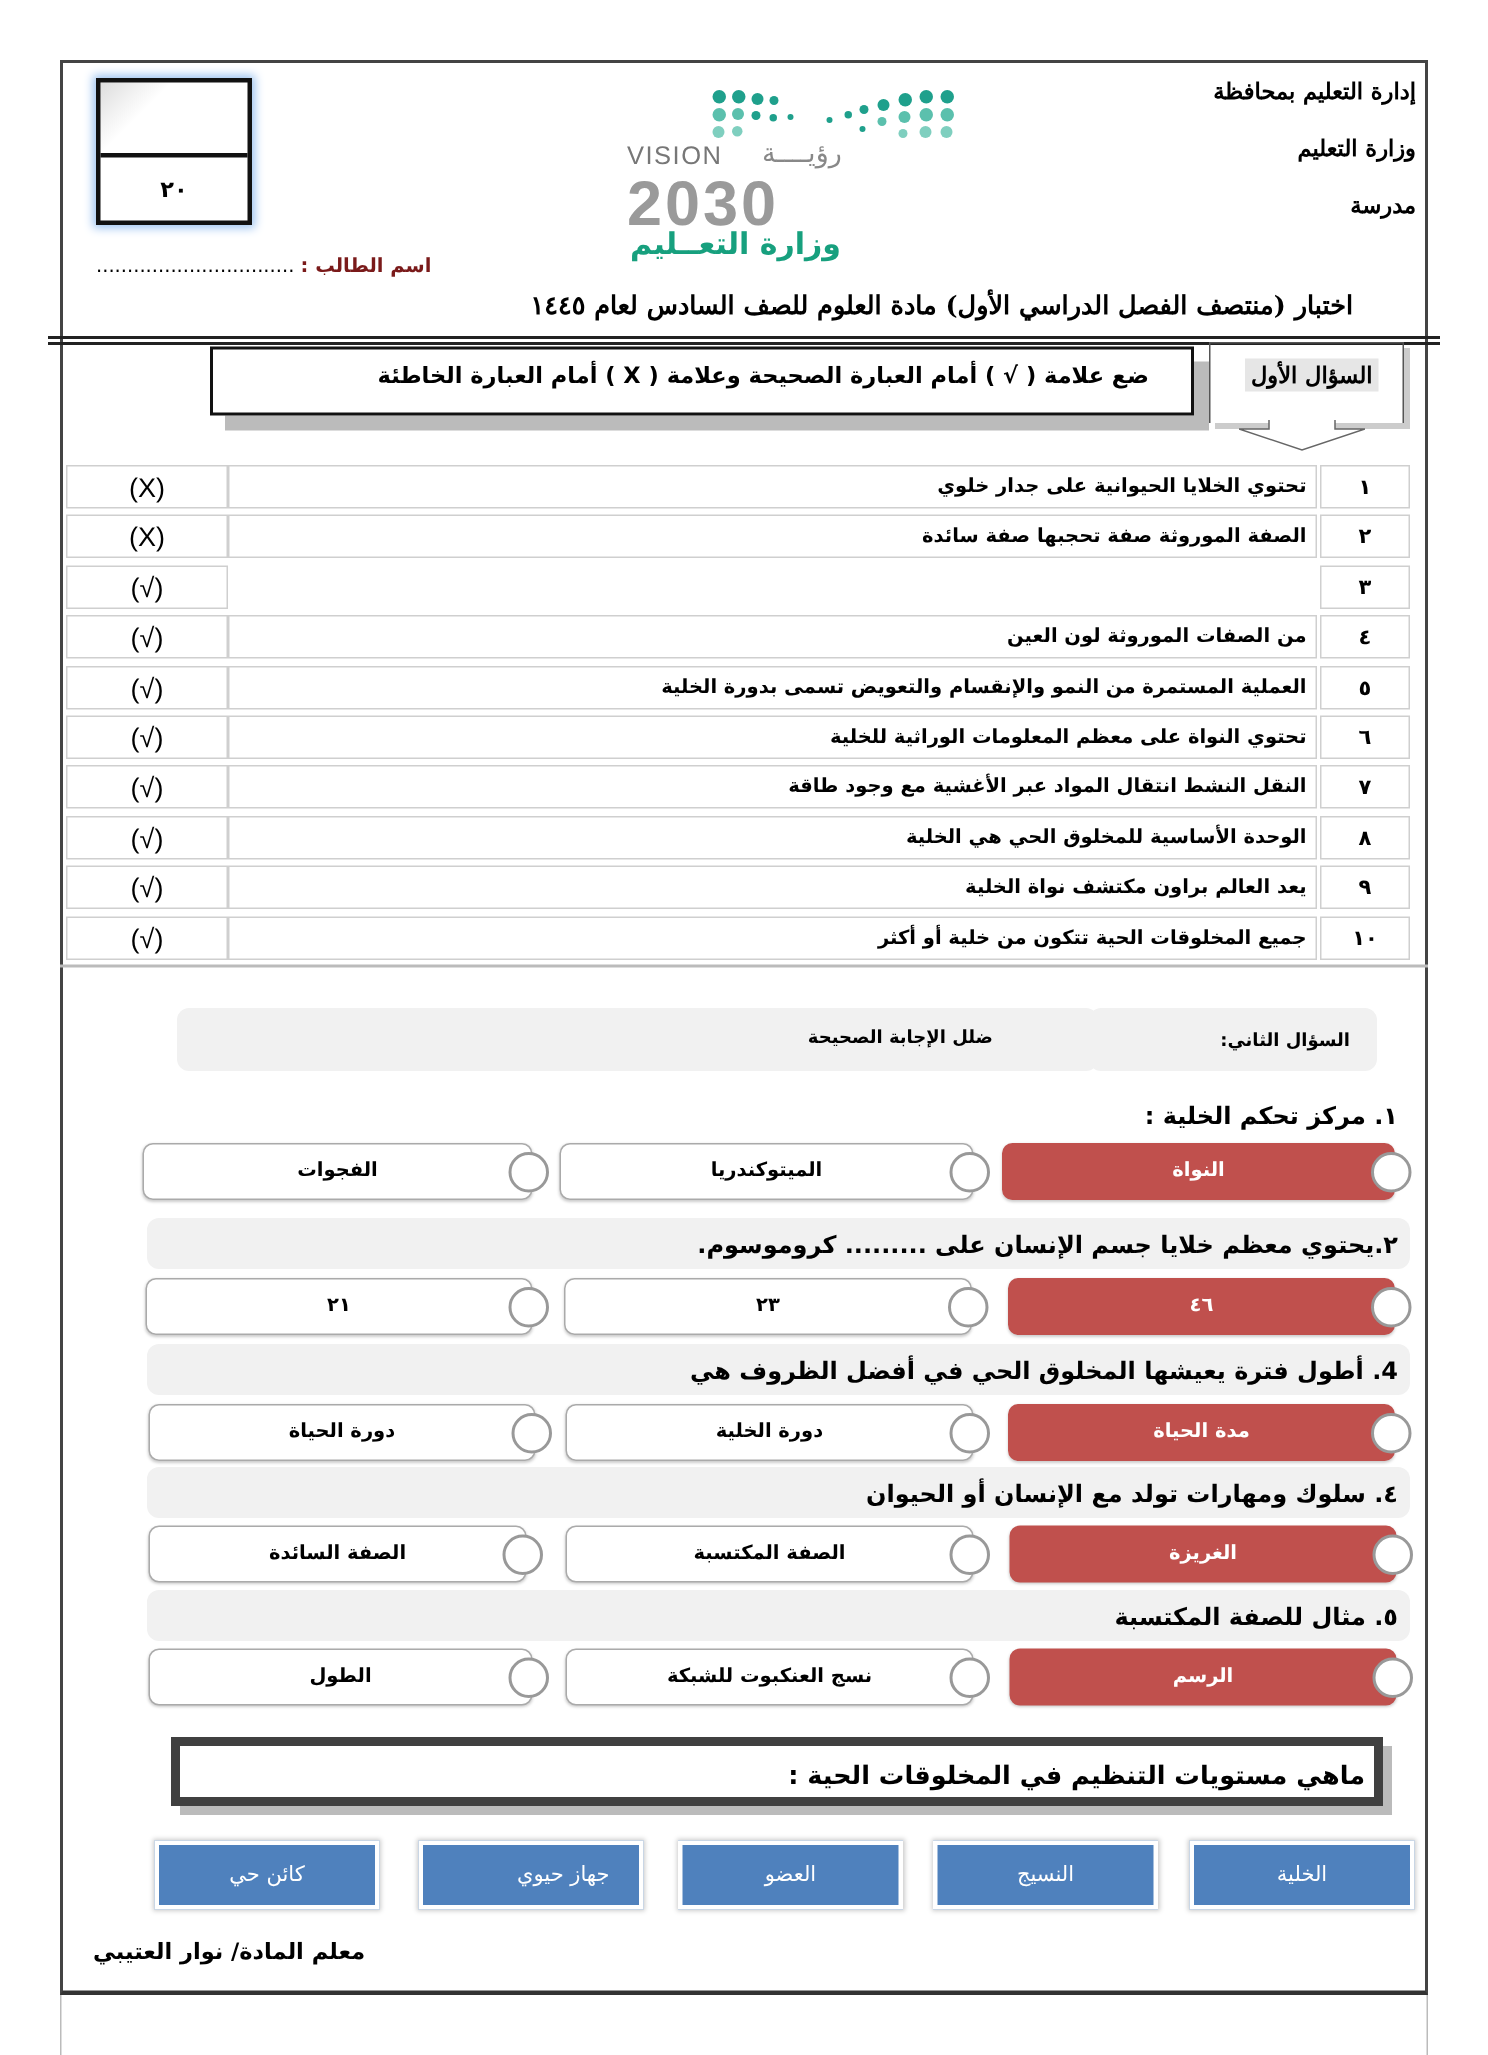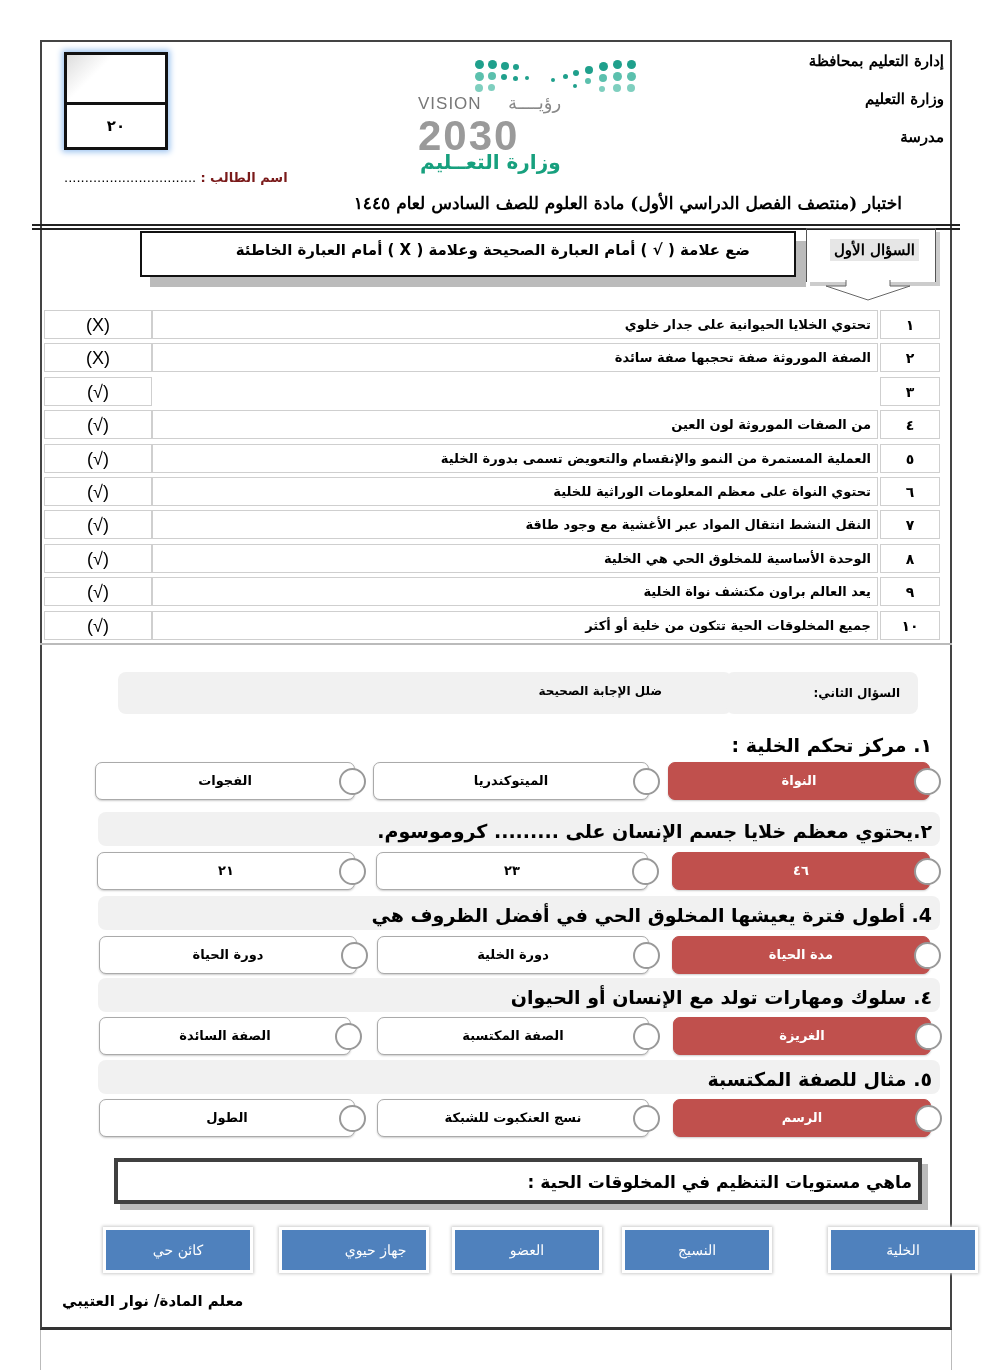--- a/index.html
+++ b/index.html
@@ -23,47 +23,47 @@
   .logo .roya { position: absolute; left: 90px; top: 34px; font-size: 18px; color: #888; direction: rtl; }
   .logo .year { position: absolute; left: 0; top: 54px; font-size: 42px; font-weight: bold; color: #9a9a9a; font-family: "Liberation Sans", sans-serif; letter-spacing: 2px; }
   .logo .ministry { position: absolute; left: 2px; top: 92px; font-size: 20px; color: #17a07e; direction: rtl; font-weight: bold; }
 
   .student-name { position: absolute; left: 64px; top: 170px; direction: rtl; font-size: 13px; }
   .student-name .lbl { color: #7a1a1a; font-weight: bold; }
   .exam-title { position: absolute; left: 160px; right: 90px; top: 193px; direction: rtl; text-align: right; font-size: 17px; font-weight: bold; font-family: "DejaVu Serif", serif; }
   .dbl-line { position: absolute; left: 32px; right: 32px; top: 224px; height: 6px; border-top: 2px solid #222; border-bottom: 2px solid #222; }
 
   
-  .instr-box { position: absolute; left: 140px; top: 231px; width: 656px; height: 46px; border: 2px solid #111; box-shadow: 10px 10px 0 #bbb; background: #fff; direction: rtl; text-align: right; padding: 8px 44px 0 0; font-weight: bold; font-size: 15px; }
+  .instr-box { position: absolute; left: 140px; top: 231px; width: 656px; height: 46px; border: 2px solid #111; box-shadow: 10px 10px 0 #bbb; background: #fff; direction: rtl; text-align: right; padding: 8px 28px 0 0; font-weight: bold; font-size: 15px; }
   .q1-label-box { position: absolute; left: 806px; top: 228px; width: 130px; height: 54px; border: 1px solid #555; border-bottom: none; box-shadow: 4px 4px 0 #ccc; }
   .q1-label { position: absolute; right: 16px; top: 10px; background: #e6e6e6; padding: 2px 4px; font-weight: bold; font-size: 15px; direction: rtl; font-family: "DejaVu Serif", serif; }
   .q1-arrow { position: absolute; left: 826px; top: 280px; width: 84px; height: 22px; }
 
   
   .tf-table { position: absolute; left: 40px; top: 308px; width: 904px; }
   .tf-row { position: relative; height: 33.4px; }
   .tf-row .cell { position: absolute; top: 2px; height: 29px; border: 1px solid #cfcfcf; background: #fff; }
   .tf-row .c-ans { left: 4px; width: 108px; text-align: center; font-size: 18px; line-height: 29px; font-family: "Liberation Sans", sans-serif; }
   .tf-row .c-stmt { left: 112px; width: 726px; direction: rtl; text-align: right; padding-right: 6px; font-weight: bold; font-size: 13px; line-height: 27px; }
   .tf-row .c-num { left: 840px; width: 60px; text-align: center; font-size: 14px; font-weight: bold; line-height: 29px; }
   .tf-sep { position: absolute; left: 40px; width: 912px; top: 643px; border-top: 2px solid #bbb; }
 
   
   .q2-head { position: absolute; left: 118px; top: 672px; width: 800px; height: 42px; }
   .q2-instr { position: absolute; left: 0; top: 0; width: 614px; height: 42px; background: #f1f1f1; border-radius: 8px; direction: rtl; text-align: right; padding: 12px 70px 0 0; font-weight: bold; font-size: 12px; }
   .q2-label { position: absolute; right: 0; top: 0; width: 192px; height: 42px; background: #f1f1f1; border-radius: 8px; direction: rtl; text-align: right; padding: 14px 18px 0 0; font-weight: bold; font-size: 12px; }
 
-  .mcq-q { position: absolute; left: 98px; width: 842px; height: 34px; background: #f1f1f1; border-radius: 8px; direction: rtl; text-align: right; padding: 8px 8px 0 0; font-weight: bold; font-size: 19px; }
+  .mcq-q { position: absolute; left: 98px; width: 842px; height: 34px; background: #f1f1f1; border-radius: 8px; direction: rtl; text-align: right; padding: 8px 8px 0 0; font-weight: bold; font-size: 16px; }
   .mcq-q.first { background: transparent; }
   .opt { position: absolute; height: 38px; border-radius: 7px; border: 1px solid #aaa; background: #fff; text-align: center; font-weight: bold; font-size: 13px; line-height: 36px; box-shadow: 0 1px 2px #ccc; }
   .opt.correct { background: #c0504d; color: #fff; border-color: #c0504d; }
   .opt .radio { position: absolute; right: -12px; top: 5px; width: 27px; height: 27px; border-radius: 50%; border: 2px solid #999; background: #fff; }
 
   
-  .levels-q { position: absolute; left: 114px; top: 1158px; width: 808px; height: 46px; border: 4px solid #404040; box-shadow: 6px 6px 0 #bbb; background: #fff; direction: rtl; text-align: right; padding: 10px 6px 0 0; font-weight: bold; font-size: 17px; }
+  .levels-q { position: absolute; left: 114px; top: 1158px; width: 808px; height: 46px; border: 6px solid #404040; box-shadow: 6px 6px 0 #bbb; background: #fff; direction: rtl; text-align: right; padding: 10px 6px 0 0; font-weight: bold; font-size: 17px; }
   .level-box { position: absolute; top: 1227px; width: 150px; height: 46px; background: #4f81bd; color: #fff; border: 3px solid #fff; box-shadow: 0 0 3px 1px #ccc; text-align: center; line-height: 40px; font-size: 14px; font-family: "DejaVu Serif", serif; direction: rtl; }
 
   .teacher { position: absolute; left: 62px; top: 1292px; direction: rtl; font-weight: bold; font-size: 15px; }
 </style>
 </head>
 <body>
 
 <div class="page-frame"></div>
 <div class="page-lower"></div>
 
@@ -252,19 +252,19 @@
 <div class="opt" style="left:377px;top:1099px;width:272px;">
   <span>نسج العنكبوت للشبكة</span>
   <span class="radio"></span>
 </div>
 <div class="opt" style="left:99px;top:1099px;width:256px;">
   <span>الطول</span>
   <span class="radio"></span>
 </div>
 
 <div class="levels-q">ماهي مستويات التنظيم في المخلوقات الحية :</div>
-<div class="level-box" style="left:793px;margin-left:35px;">الخلية</div>
+<div class="level-box" style="left:793px;">الخلية</div>
 <div class="level-box" style="left:622px;">النسيج</div>
 <div class="level-box" style="left:452px;">العضو</div>
 <div class="level-box" style="left:279px;padding-left:43px;">جهاز حيوي</div>
 <div class="level-box" style="left:103px;">كائن حي</div>
 
 <div class="teacher">معلم المادة/ نوار العتيبي</div>
 
 </body></html>

